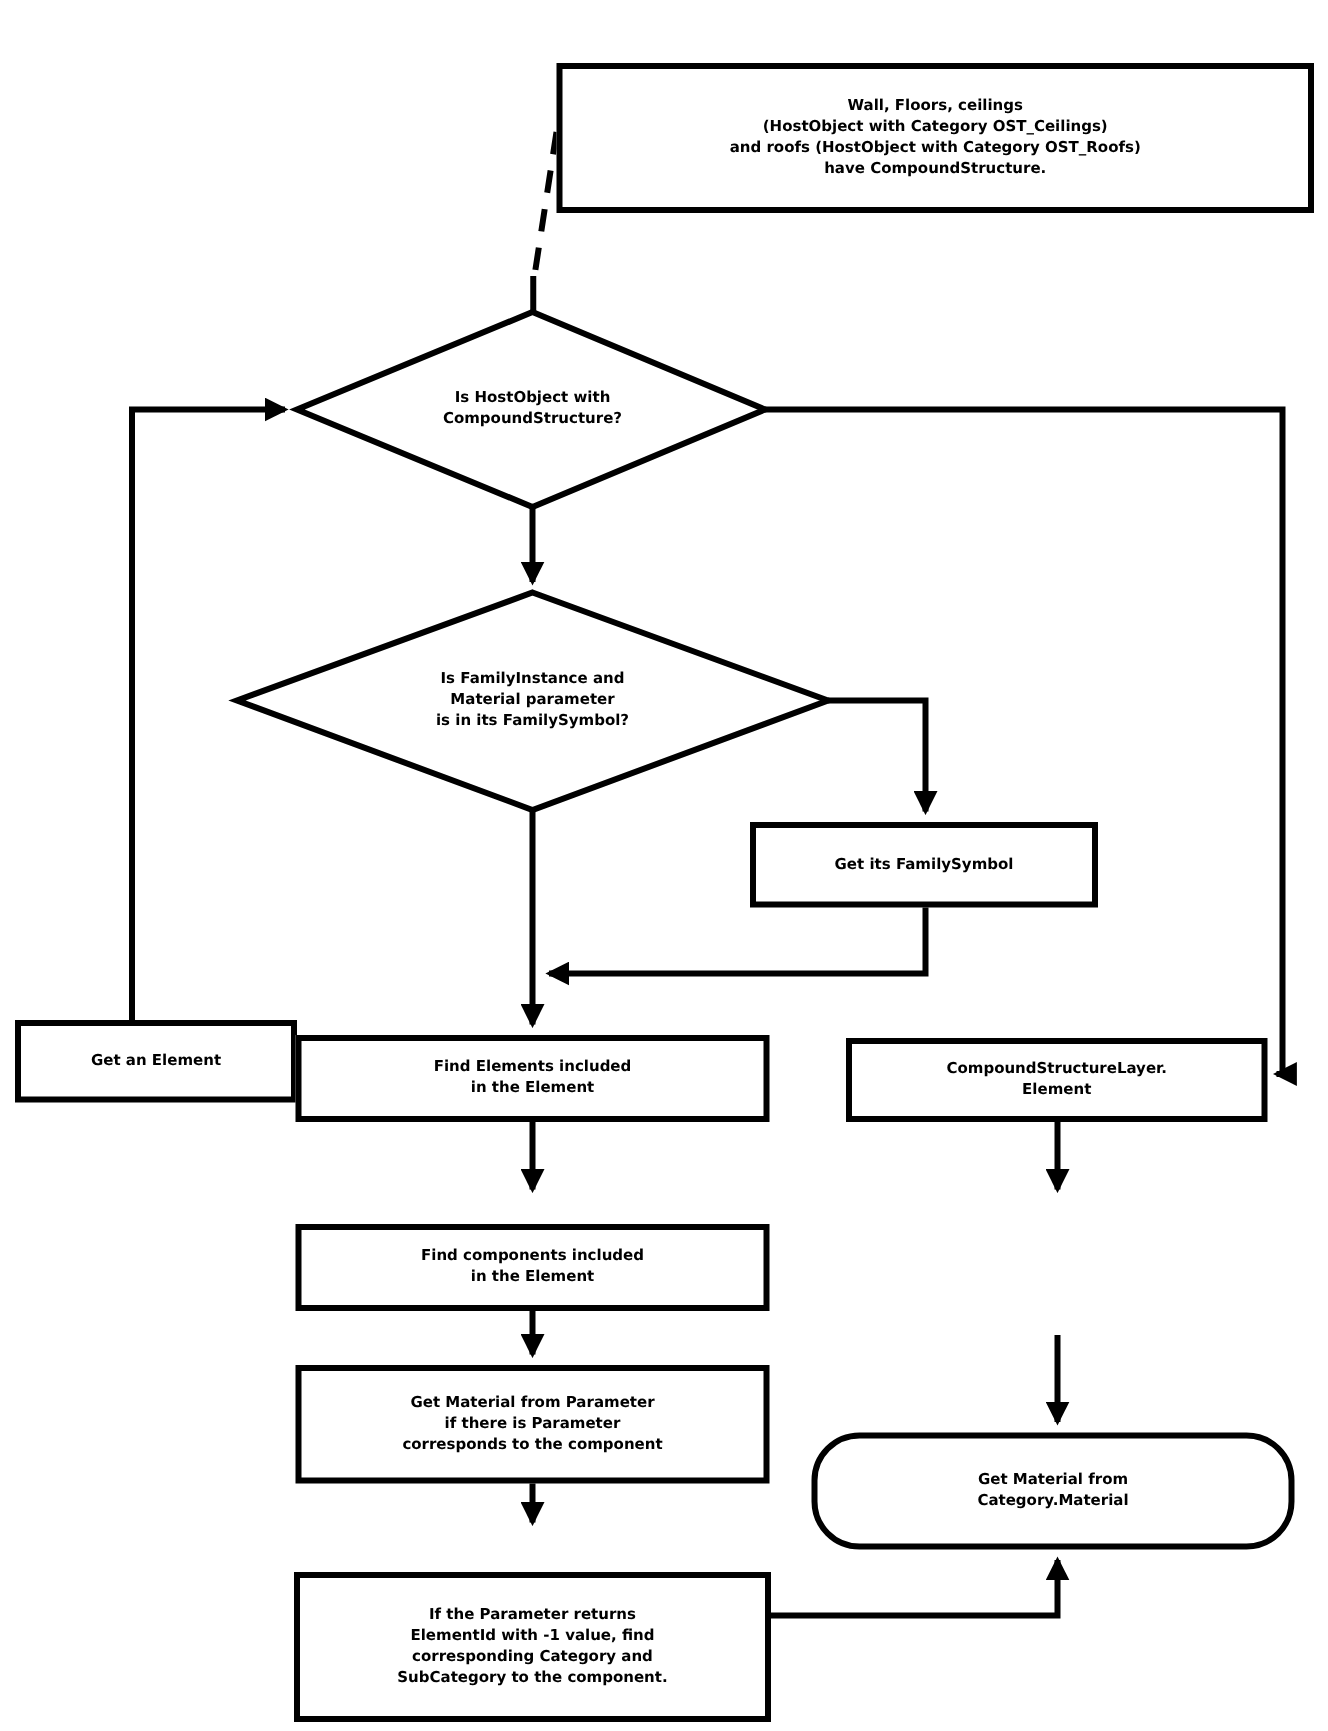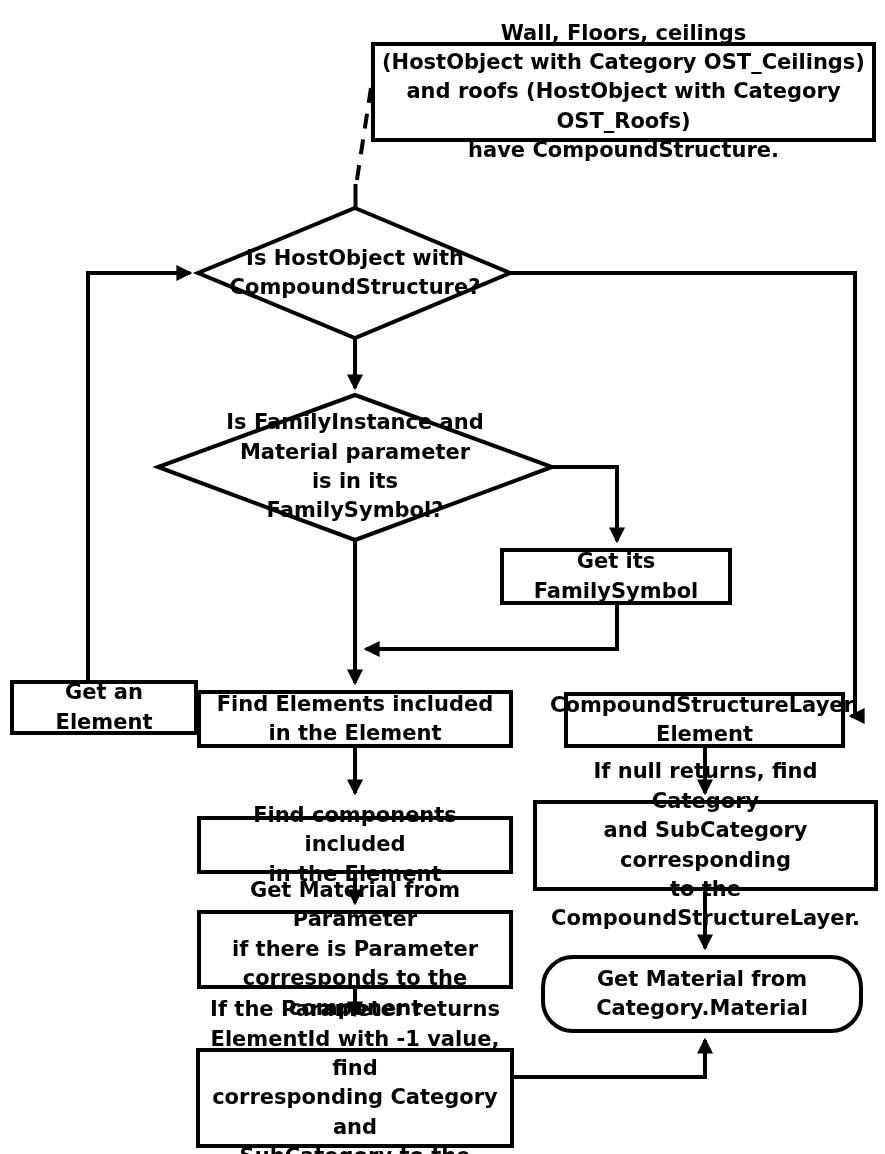--- a/index.html
+++ b/index.html
@@ -10,21 +10,21 @@
     color:var(--ink,#000);
     font-family:"DejaVu Sans","Liberation Sans",sans-serif;
     overflow:hidden;
   }
   svg.wires { position:absolute; left:0; top:0; width:885px; height:1154px; }
   svg.wires line, svg.wires polyline { stroke:var(--ink,#000); stroke-width:4; fill:none; }
   svg.wires polygon { stroke:var(--ink,#000); stroke-width:4; fill:var(--paper,#fff); }
   svg.wires .dash { stroke-dasharray:15 11; }
   .node {
     position:absolute; display:flex; align-items:center; justify-content:center;
-    text-align:center; font-weight:bold; font-size:21px; line-height:1.4;
+    text-align:center; font-weight:bold; font-size:10px; line-height:1.4;
     white-space:pre-line;
   }
   .box { border:4px solid var(--ink,#000); background:var(--paper,#fff); }
   .plain { background:transparent; }
 </style>
 </head>
 <body>
 
 <div class="canvas">
 
@@ -73,23 +73,20 @@
 
   <div class="node box" style="left:197px; top:690px; width:316px; height:58px;">Find Elements included
 in the Element</div>
 
   <div class="node box" style="left:564px; top:692px; width:281px; height:56px;">CompoundStructureLayer.
 Element</div>
 
   <div class="node box" style="left:197px; top:800px; width:316px; height:58px;margin-top:16px;">Find components included
 in the Element</div>
 
-  <div class="node box" style="left:533px; top:800px; width:345px; height:91px;">If null returns, find Category
-and SubCategory corresponding
-to the CompoundStructureLayer.</div>
 
   <div class="node box" style="left:197px; top:910px; width:316px; height:79px;">Get Material from Parameter
 if there is Parameter
 corresponds to the component</div>
 
   <div class="node box" style="left:541px; top:955px; width:322px; height:78px;border-radius:32px;">Get Material from
 Category.Material</div>
 
   <div class="node box" style="left:196px; top:1048px; width:318px; height:100px;">If the Parameter returns
 ElementId with -1 value, find

